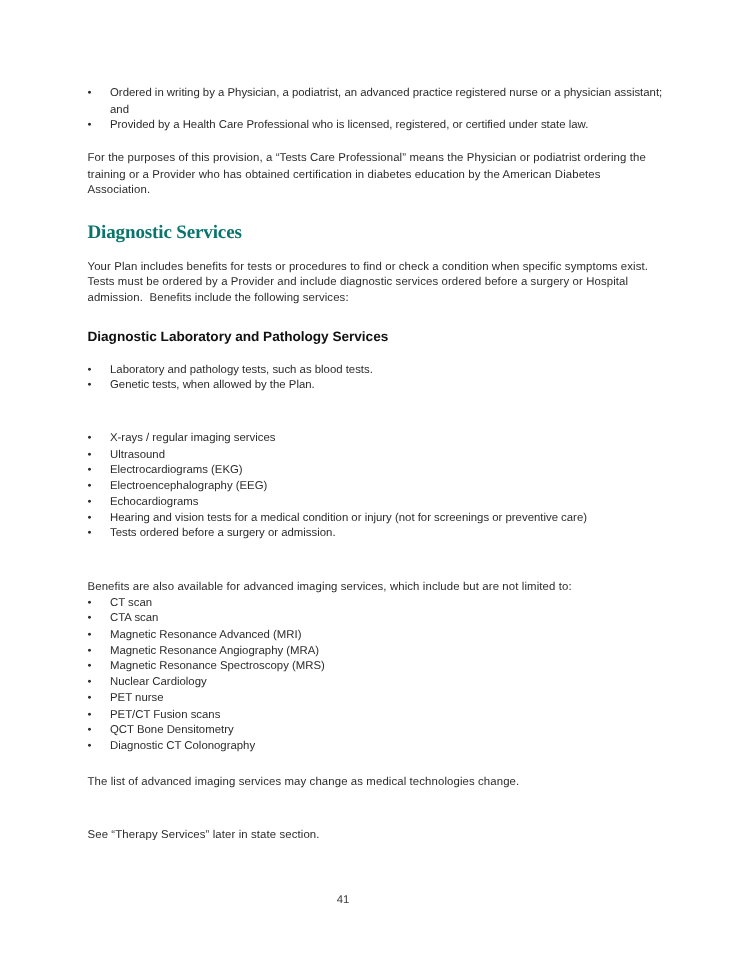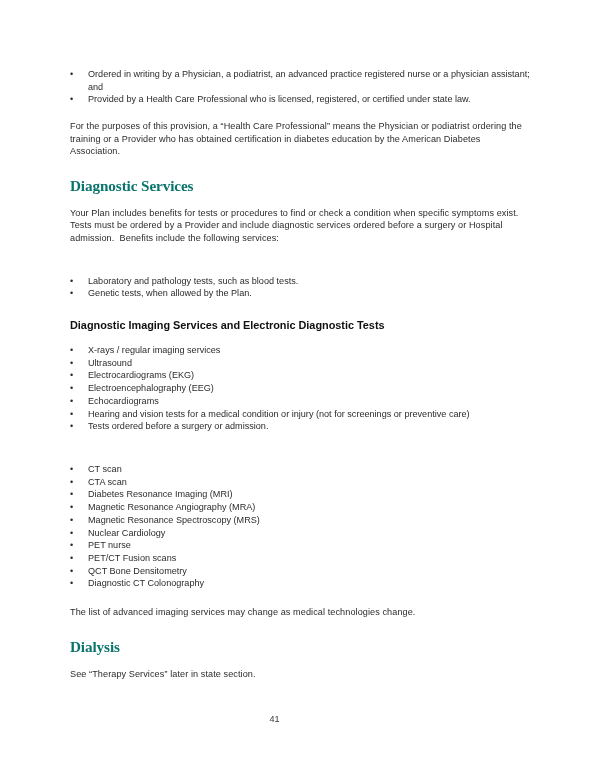--- a/index.html
+++ b/index.html
@@ -110,49 +110,49 @@
         <span class="txt">Ordered in writing by a Physician, a podiatrist, an advanced practice registered nurse or a physician assistant; and</span>
       </li>
       <li>
         <span class="bul">•</span>
         <span class="txt">Provided by a Health Care Professional who is licensed, registered, or certified under state law.</span>
       </li>
     </ul>
 
     <div class="sp14"></div>
 
-    <p class="body">For the purposes of this provision, a “Health Care Professional” means the Physician or podiatrist ordering the training or a Provider who has obtained certification in diabetes education by the American Diabetes Association.</p>
+    <p class="body">For the purposes of this provision, a “Tests Care Professional” means the Physician or podiatrist ordering the training or a Provider who has obtained certification in diabetes education by the American Diabetes Association.</p>
 
     <div class="sp18"></div>
 
     <h1 class="sec">Diagnostic Services</h1>
 
     <div class="sp12"></div>
 
     <p class="body">Your Plan includes benefits for tests or procedures to find or check a condition when specific symptoms exist.  Tests must be ordered by a Provider and include diagnostic services ordered before a surgery or Hospital admission.  Benefits include the following services:</p>
 
     <div class="sp18"></div>
 
+    <h2 class="sub">Diagnostic Laboratory and Pathology Services</h2>
 
     <div class="sp12"></div>
 
     <ul class="blist">
       <li>
         <span class="bul">•</span>
         <span class="txt">Laboratory and pathology tests, such as blood tests.</span>
       </li>
       <li>
         <span class="bul">•</span>
         <span class="txt">Genetic tests, when allowed by the Plan.</span>
       </li>
     </ul>
 
     <div class="sp18"></div>
 
-    <h2 class="sub">Diagnostic Imaging Services and Electronic Diagnostic Tests</h2>
 
     <div class="sp12"></div>
 
     <ul class="blist">
       <li>
         <span class="bul">•</span>
         <span class="txt">X-rays / regular imaging services</span>
       </li>
       <li>
         <span class="bul">•</span>
@@ -178,33 +178,34 @@
         <span class="bul">•</span>
         <span class="txt">Tests ordered before a surgery or admission.</span>
       </li>
     </ul>
 
     <div class="sp18"></div>
 
 
     <div class="sp12"></div>
 
+    <p class="body">Benefits are also available for advanced imaging services, which include but are not limited to:</p>
 
     <ul class="blist">
       <li>
         <span class="bul">•</span>
         <span class="txt">CT scan</span>
       </li>
       <li>
         <span class="bul">•</span>
         <span class="txt">CTA scan</span>
       </li>
       <li>
         <span class="bul">•</span>
-        <span class="txt">Diabetes Resonance Imaging (MRI)</span>
+        <span class="txt">Magnetic Resonance Advanced (MRI)</span>
       </li>
       <li>
         <span class="bul">•</span>
         <span class="txt">Magnetic Resonance Angiography  (MRA)</span>
       </li>
       <li>
         <span class="bul">•</span>
         <span class="txt">Magnetic Resonance Spectroscopy  (MRS)</span>
       </li>
       <li>
@@ -228,21 +229,20 @@
         <span class="txt">Diagnostic CT Colonography</span>
       </li>
     </ul>
 
     <div class="sp16"></div>
 
     <p class="body">The list of advanced imaging services may change as medical technologies change.</p>
 
     <div class="sp18"></div>
 
-    <h1 class="sec">Dialysis</h1>
 
     <div class="sp12"></div>
 
     <p class="body">See “Therapy Services” later in state section.</p>
 
     <div class="sp20"></div>
 
 
   </div>
 

